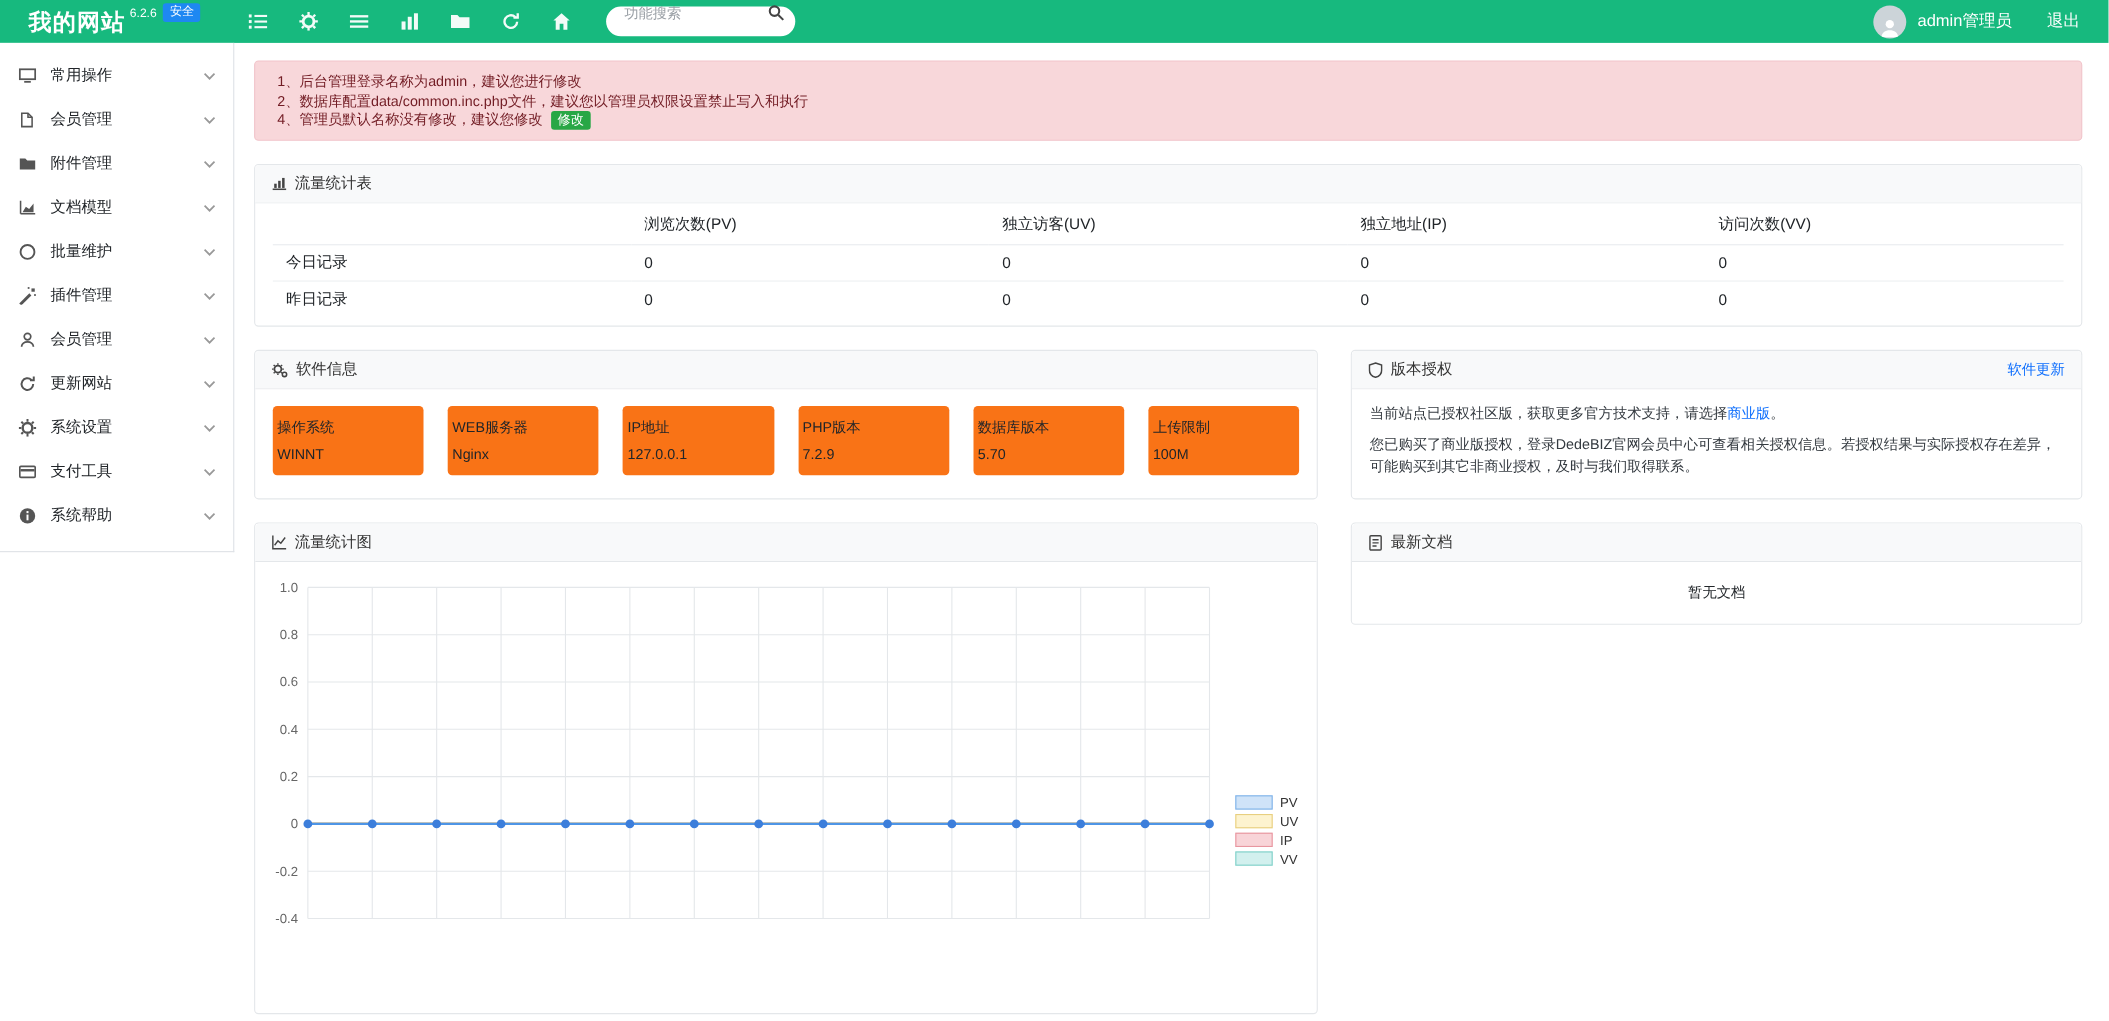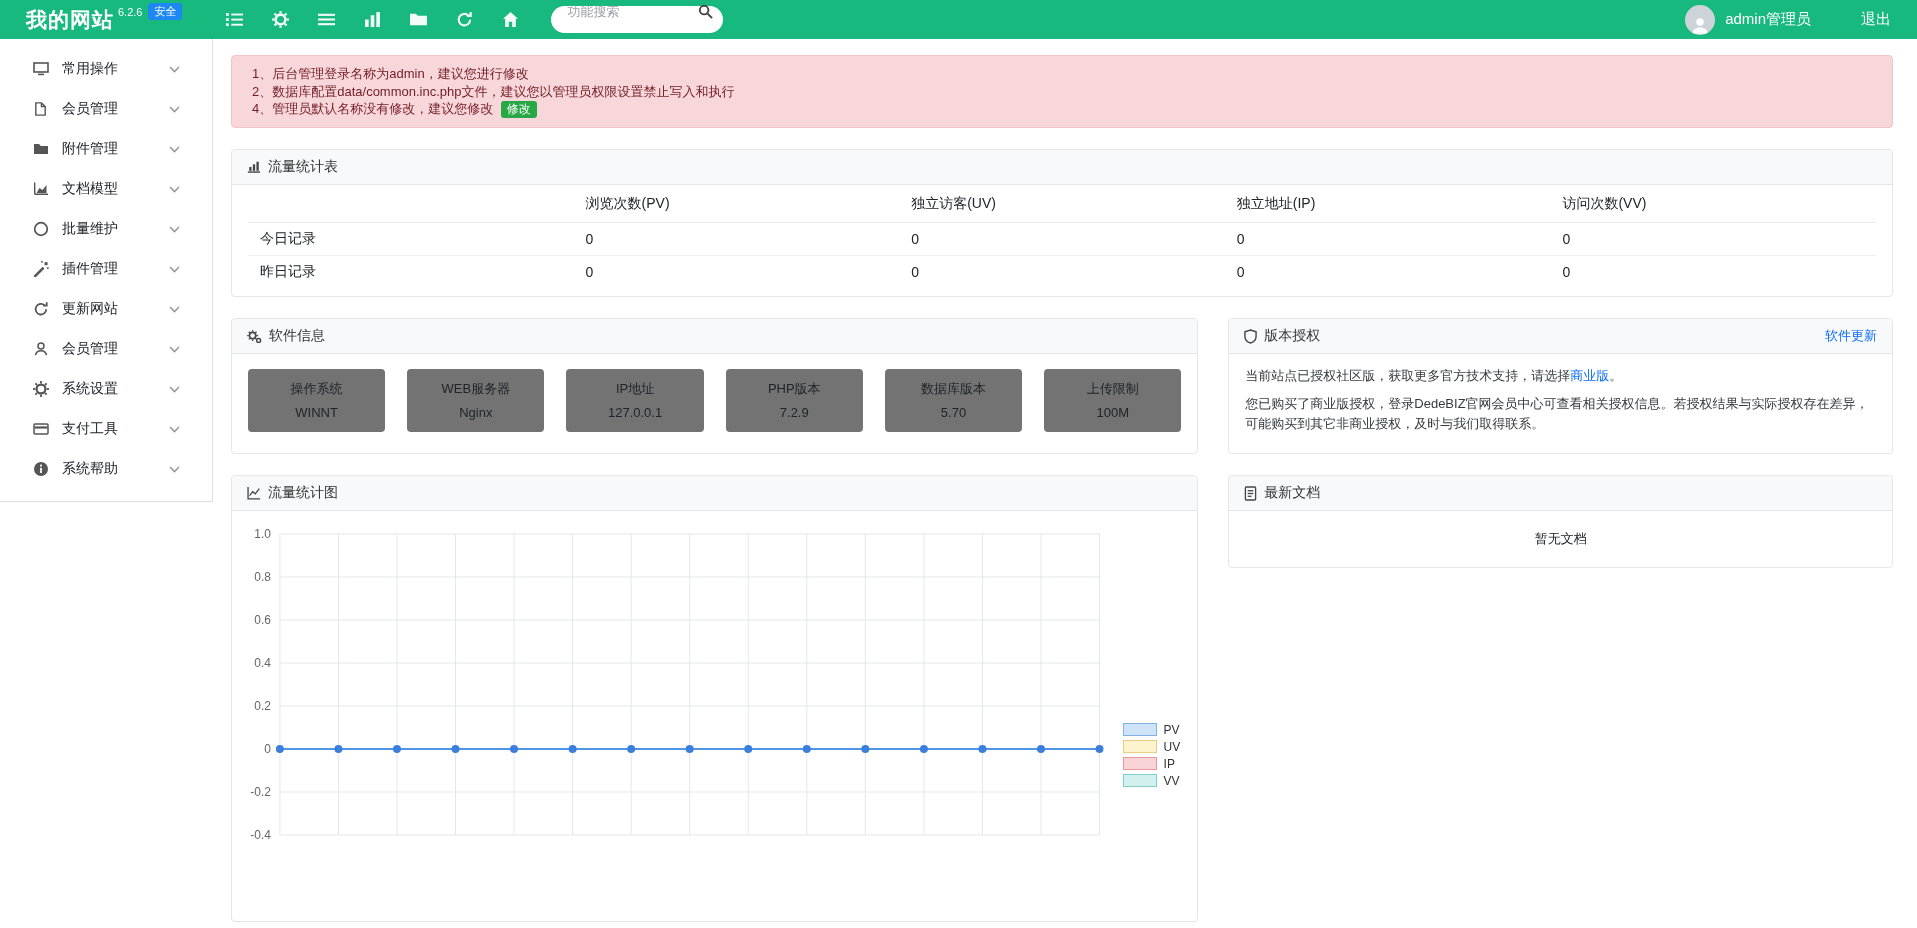--- a/index.html
+++ b/index.html
@@ -20,26 +20,26 @@
   .badge-safe{background:var(--badge-blue,#1e88f2);color:#fff;font-size:11px;padding:2px 6px;border-radius:3px;line-height:1.2}
   .nav-icons{display:flex;gap:29px;margin-left:44px;align-items:center}
   .nav-icon{cursor:pointer;display:flex;align-items:center;opacity:.95}
   .search{margin-left:32px;background:#fff;border-radius:14px;height:27px;display:flex;align-items:center;padding:0 10px 16px 14px;width:172px}
   .search input{border:none;outline:none;flex:1;min-width:0;font-size:13px;color:#333;background:transparent}
   .search input::placeholder{color:#9aa0a6}
   .search-btn{display:flex;align-items:center;cursor:pointer}
   .nav-right{margin-left:auto;display:flex;align-items:center;color:#fff;font-size:15px;gap:10px}
   .avatar{width:30px;height:30px;border-radius:50%;background:#ccd4d9;display:flex;align-items:flex-end;justify-content:center;overflow:hidden;cursor:pointer}
   .user-name{cursor:pointer}
-  .logout{margin-left:40px;cursor:pointer}
+  .logout{margin-left:22px;cursor:pointer}
 
   
   .layout{display:flex;align-items:flex-start}
   .sidebar{width:213px;background:#fff;border-right:1px solid #dee2e6;border-bottom:1px solid #dee2e6;padding:10px 0 12px;flex:0 0 213px}
-  .side-item{height:40px;display:flex;align-items:center;gap:13px;padding:0 32px;font-size:14px;color:#212529;cursor:pointer;white-space:nowrap}
+  .side-item{height:40px;display:flex;align-items:center;gap:13px;padding:0 16px;font-size:14px;color:#212529;cursor:pointer;white-space:nowrap}
   .sicon{display:flex;align-items:center;width:17px;justify-content:center}
   .chev{margin-left:auto;display:flex;align-items:center}
 
   .main{flex:1;min-width:0;padding:16px 24px 60px 18px}
 
   
   .alert{background:var(--alert-bg,#f8d7da);border:1px solid var(--alert-border,#f1c4ca);color:var(--alert-text,#721c24);border-radius:4px;padding:9px 20px;font-size:13px;line-height:17.5px}
   .badge-modify{display:inline-block;background:var(--modify-green,#28a745);color:#fff;font-size:12px;padding:1px 6px;border-radius:3px;margin-left:4px;cursor:pointer;line-height:15px}
 
   
@@ -56,21 +56,21 @@
   table.traffic tbody tr:last-child td{border-bottom:none}
 
   
   .split{display:flex;gap:30px}
   .split > .col-left{flex:0 0 58.2%}
   .split > .col-right{flex:1;min-width:0}
   .row3{align-items:flex-start}
 
   
   .software-body{display:flex;gap:22px;padding:15px 16px 21px}
-  .soft-box{flex:1;background:#737373;border-radius:4px;text-align:center;padding:10px 4px;font-size:13px;color:#212529;line-height:19px}
+  .soft-box{flex:1;background:#f97316;border-radius:4px;text-align:left;padding:10px 4px;font-size:13px;color:#212529;line-height:19px}
   .soft-box .lab{margin-bottom:5px}
 
   
   .license-body{padding:12px 16px 14px;font-size:13px;color:#343a40;line-height:20px}
   .license-body p{margin:0 0 8px}
   .license-body p:last-child{margin-bottom:0}
   a.inline-link{color:var(--link-blue,#0d6efd);text-decoration:none;cursor:pointer}
 
   
   .chart-body{position:relative;padding:8px 6px 0 4px}
@@ -256,40 +256,40 @@
         </span>
       <span class="slabel">插件管理</span>
       <span class="chev">
           <svg width="11" height="7" viewBox="0 0 11 7" fill="none" stroke="#999" stroke-width="1.6">
             <polyline points="1,1 5.5,5.5 10,1"></polyline>
           </svg>
         </span>
     </div>
     <div class="side-item">
       <span class="sicon">
+          <svg width="16" height="16" viewBox="0 0 16 16" fill="none" stroke="#555" stroke-width="1.5">
+            <circle cx="8" cy="5" r="3"></circle>
+            <path d="M2.5 14.2c.6-3 2.8-4.4 5.5-4.4s4.9 1.4 5.5 4.4"></path>
+          </svg>
+        </span>
+      <span class="slabel">会员管理</span>
+      <span class="chev">
+          <svg width="11" height="7" viewBox="0 0 11 7" fill="none" stroke="#999" stroke-width="1.6">
+            <polyline points="1,1 5.5,5.5 10,1"></polyline>
+          </svg>
+        </span>
+    </div>
+    <div class="side-item">
+      <span class="sicon">
           <svg width="16" height="16" viewBox="0 0 16 16" fill="none" stroke="#555" stroke-width="1.8">
             <path d="M13.2 8.2a5.3 5.3 0 1 1-1.6-3.8"></path>
             <polyline points="13.7,1.2 13.7,4.7 10.2,4.7"></polyline>
           </svg>
         </span>
       <span class="slabel">更新网站</span>
-      <span class="chev">
-          <svg width="11" height="7" viewBox="0 0 11 7" fill="none" stroke="#999" stroke-width="1.6">
-            <polyline points="1,1 5.5,5.5 10,1"></polyline>
-          </svg>
-        </span>
-    </div>
-    <div class="side-item">
-      <span class="sicon">
-          <svg width="16" height="16" viewBox="0 0 16 16" fill="none" stroke="#555" stroke-width="1.5">
-            <circle cx="8" cy="5" r="3"></circle>
-            <path d="M2.5 14.2c.6-3 2.8-4.4 5.5-4.4s4.9 1.4 5.5 4.4"></path>
-          </svg>
-        </span>
-      <span class="slabel">会员管理</span>
       <span class="chev">
           <svg width="11" height="7" viewBox="0 0 11 7" fill="none" stroke="#999" stroke-width="1.6">
             <polyline points="1,1 5.5,5.5 10,1"></polyline>
           </svg>
         </span>
     </div>
     <div class="side-item">
       <span class="sicon">
           <svg width="16" height="16" viewBox="0 0 16 16">
             <circle cx="8" cy="8" r="4.4" fill="none" stroke="#555" stroke-width="2.2"></circle>

